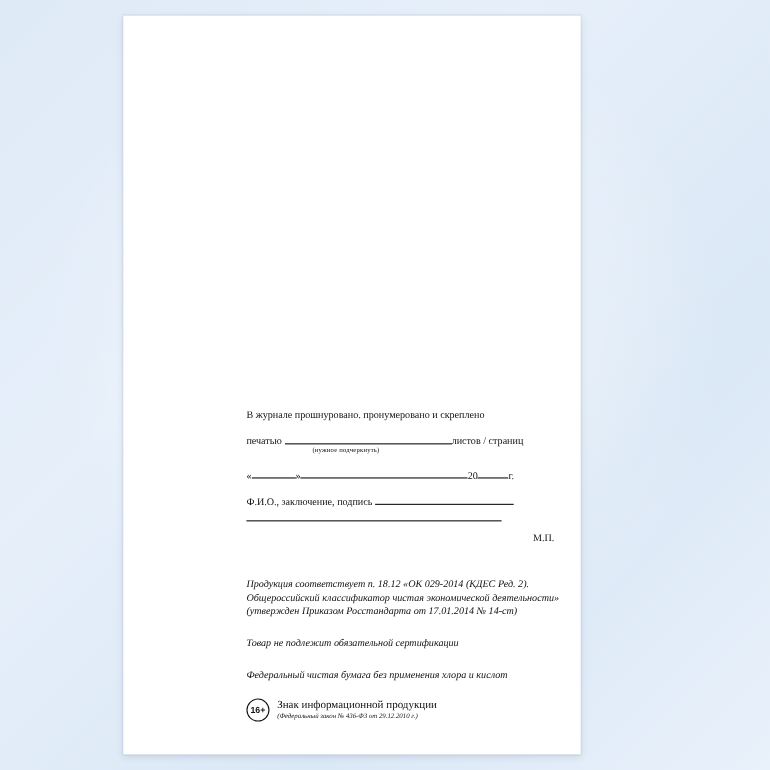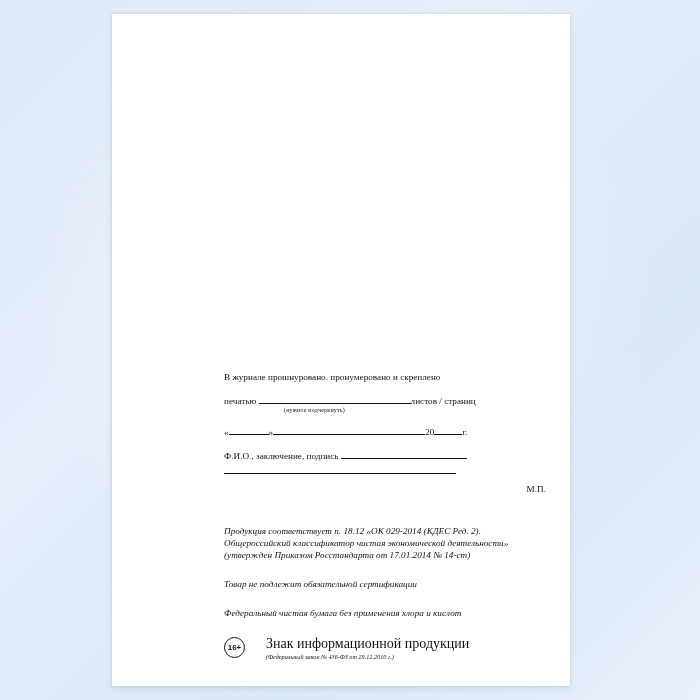--- a/index.html
+++ b/index.html
@@ -23,21 +23,21 @@
     content: "";
     position: absolute;
     inset: 0;
     background: radial-gradient(circle at 50% 45%, rgba(255,255,255,0.55) 0%, rgba(255,255,255,0.0) 60%);
     pointer-events: none;
   }
   #page {
     position: absolute;
     left: 112px;
     top: 14px;
-    width: 458px;
+    width: 416px;
     height: 672px;
     background: #ffffff;
     box-shadow: 0 2px 6px rgba(90,110,140,0.18), 0 0 1px rgba(90,110,140,0.35);
   }
   .content {
     position: absolute;
     left: 112px;
     right: 24px;
     top: 356px;
     font-size: 9.2px;
@@ -88,38 +88,38 @@
   }
   .tight { line-height: 1.35; }
   .italic { font-style: italic; }
   .gap-1 { margin-top: 14px !important; }
   .gap-2 { margin-top: 15px !important; }
   .gap-3 { margin-top: 15px !important; }
   .age-row {
     display: flex;
     align-items: center;
     margin-top: 15px;
-    gap: 21px;
+    gap: 7px;
   }
   .age-badge {
     width: 19px;
     height: 19px;
     border: 1.2px solid #111;
     border-radius: 50%;
     display: flex;
     align-items: center;
     justify-content: center;
     font-size: 8px;
     font-weight: bold;
     font-family: "Liberation Sans", sans-serif;
     flex: 0 0 auto;
     color: #111;
   }
   .age-text { display: flex; flex-direction: column; line-height: 1.25; }
-  .age-title { font-size: 14px; }
+  .age-title { font-size: 10px; }
   .age-sub { font-size: 6.2px; font-style: italic; }
 </style>
 </head>
 <body>
 
 <div id="canvas">
   <div id="page">
 
     <div class="content">
 

